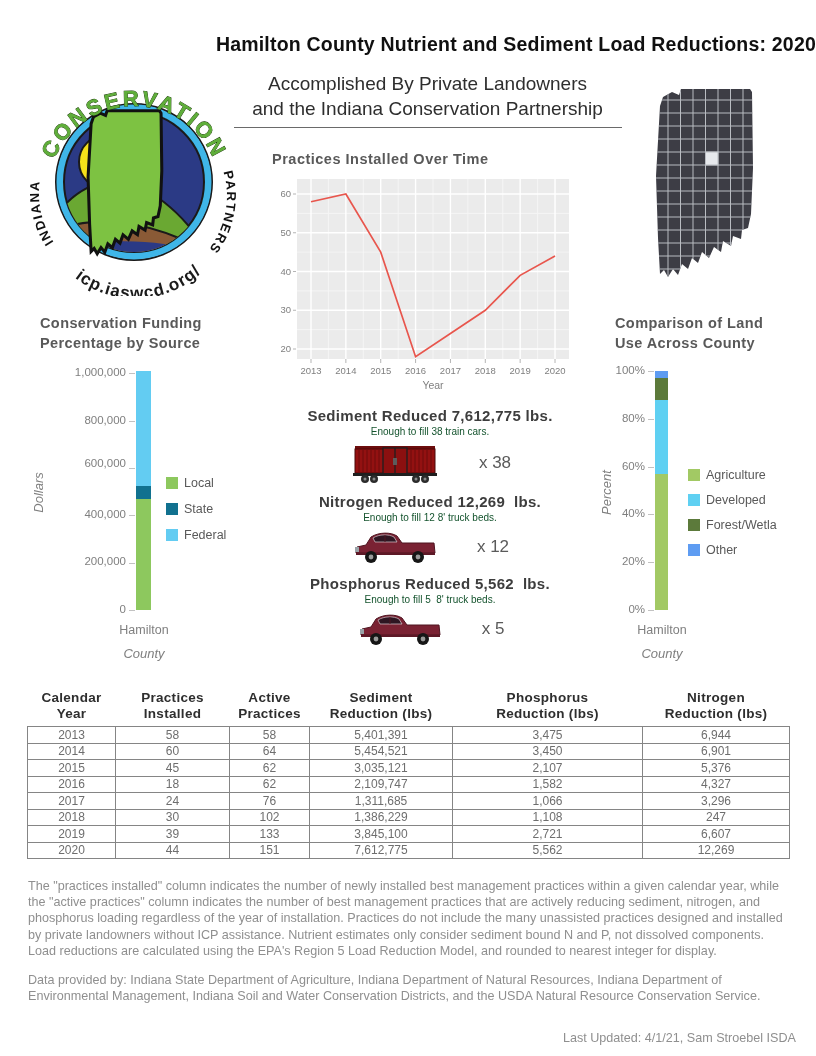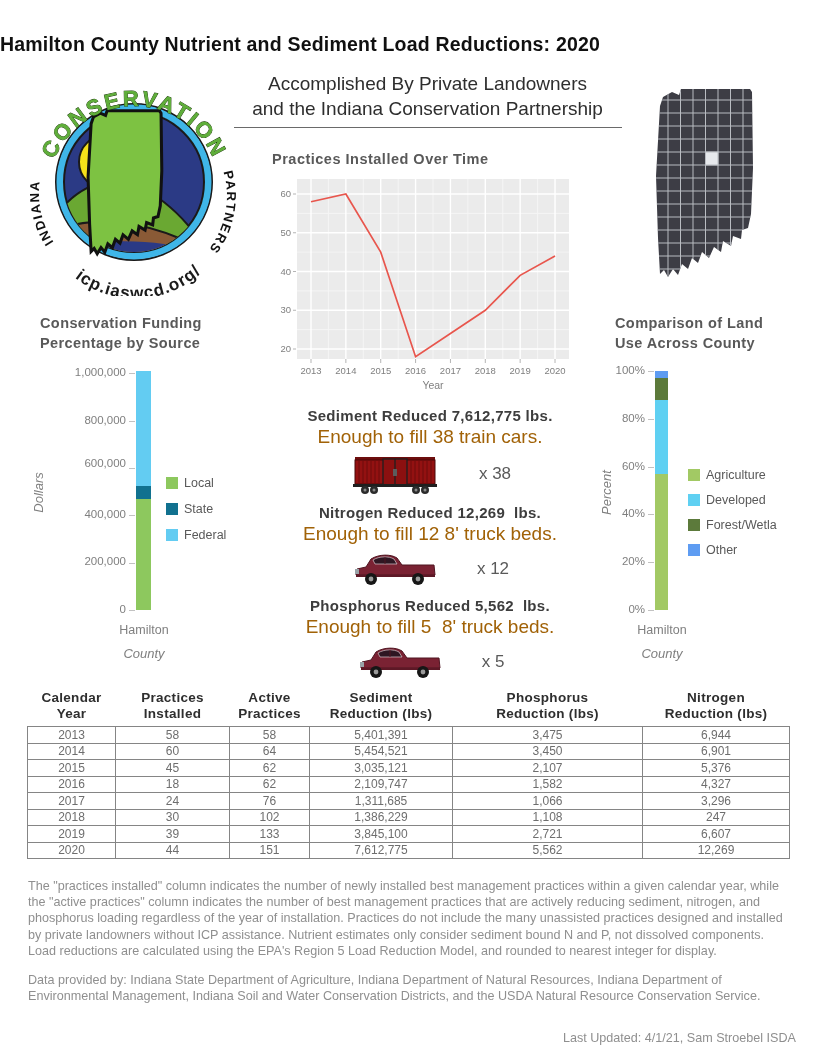--- a/index.html
+++ b/index.html
@@ -1,19 +1,19 @@
 <!DOCTYPE html>
 <html><head>
 <meta charset="utf-8">
 <style>
   html,body{margin:0;padding:0;background:#fff;}
   body{width:816px;height:1056px;position:relative;font-family:"Liberation Sans",sans-serif;overflow:hidden;}
   .abs{position:absolute;}
 
-  #page-title{left:0;right:0;top:33px;text-align:left;font-size:19.5px;font-weight:bold;color:#101010;letter-spacing:.2px;}
+  #page-title{left:0;right:0;top:33px;text-align:right;font-size:19.5px;font-weight:bold;color:#101010;letter-spacing:.2px;}
 
   #subtitle{left:205px;top:71px;width:445px;text-align:center;font-size:19px;color:#2e2e2e;line-height:25px;}
   #subtitle .rule{width:388px;border-top:1.5px solid #6a6a6a;margin:6px auto 0;}
 
   
   #line-chart{left:272px;top:151px;width:310px;}
   .chart-title{text-align:left;font-size:14.5px;font-weight:bold;color:#595959;letter-spacing:.5px;}
   #line-chart svg{display:block;margin:6px auto 0;}
 
   
@@ -48,21 +48,21 @@
   #funding .xlab{left:81px;}
   #landuse .xlab{left:29px;}
   .ylab{position:absolute;top:128px;width:100px;text-align:center;font-size:13px;font-style:italic;color:#7f7f7f;transform:rotate(-90deg);}
   #funding .ylab{left:-40px;}
   #landuse .ylab{left:-42px;}
 
   
   #reductions{left:248px;top:407px;width:364px;text-align:center;}
   .red-block{margin-bottom:6px;}
   .red-heading{font-size:15px;font-weight:bold;color:#3d3d3d;letter-spacing:.3px;white-space:pre-wrap;}
-  .red-sub{font-size:19px;color:#a16207;margin-top:2px;white-space:pre-wrap;}
+  .red-sub{font-size:10px;color:#14532d;margin-top:2px;white-space:pre-wrap;}
   .icon-row{display:flex;align-items:center;justify-content:center;gap:38px;margin:4px 0 8px;}
   .mult{font-size:17px;color:#5a5a5a;}
 
   
   #summary-table{left:27px;top:686px;}
   #summary-table table{border-collapse:collapse;table-layout:fixed;}
   #summary-table th{font-size:13.5px;font-weight:bold;color:#2e2e2e;line-height:16px;white-space:pre-line;vertical-align:bottom;padding:4px 0 4px;letter-spacing:.3px;}
   #summary-table td{border:1.4px solid #858585;font-size:12px;color:#6e6e6e;text-align:center;height:15.5px;padding:0;}
 
   

